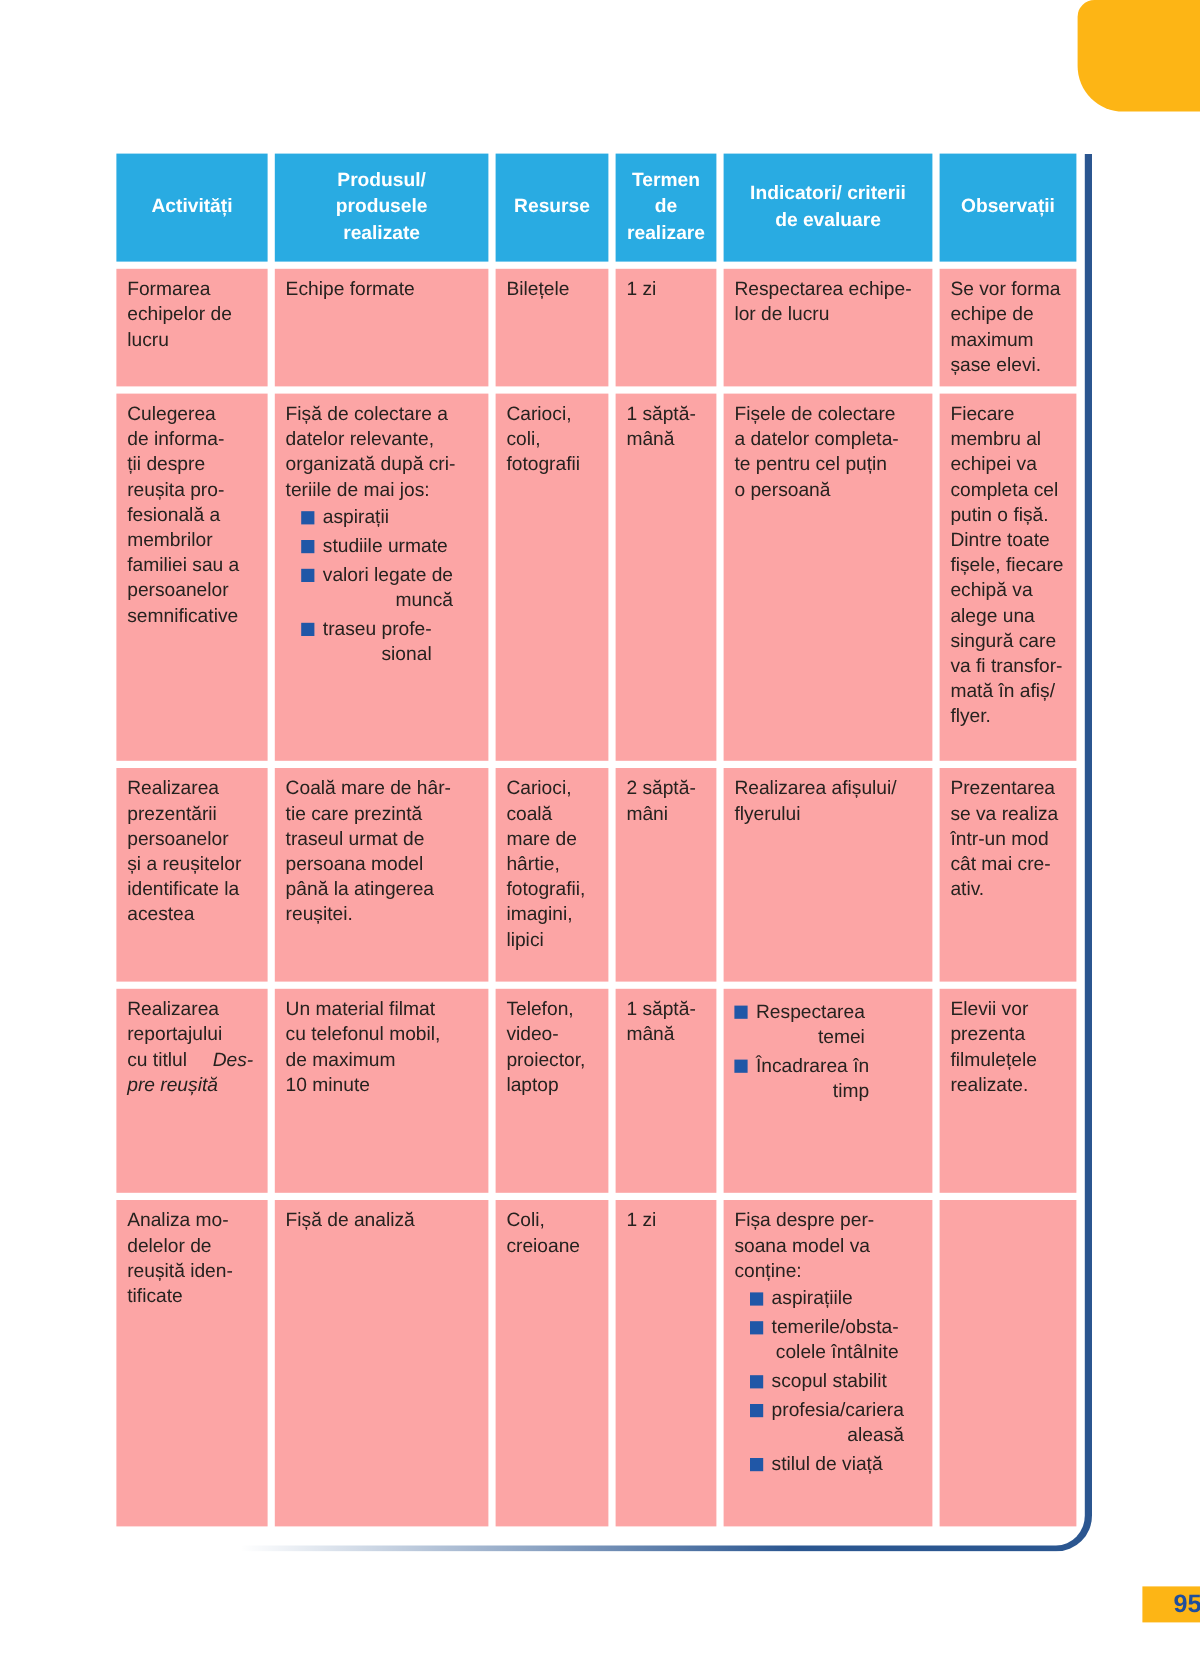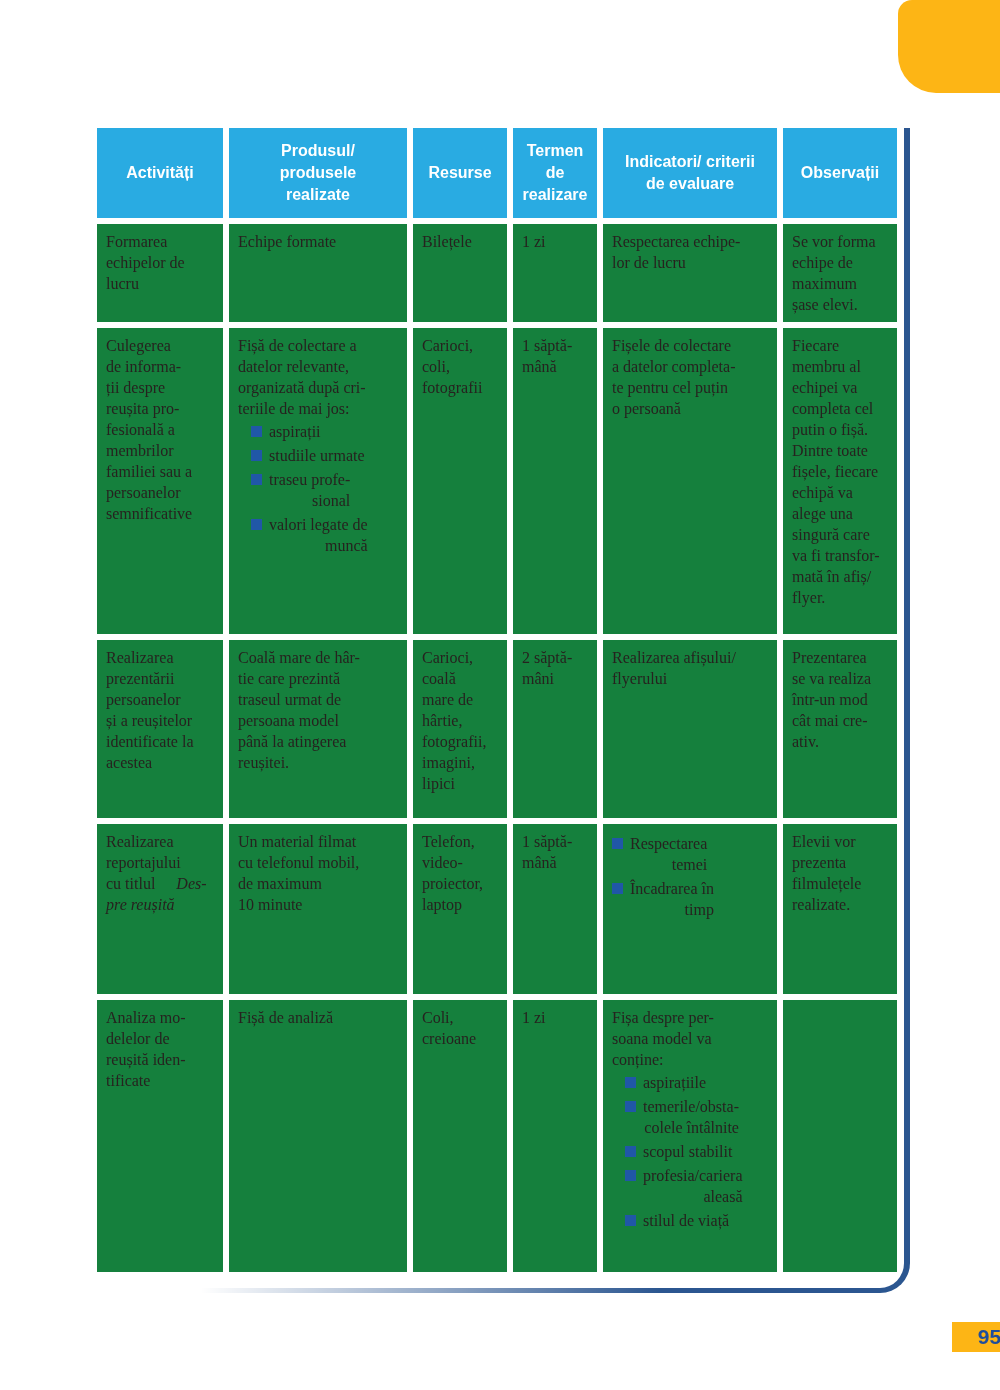--- a/index.html
+++ b/index.html
@@ -38,22 +38,22 @@
     grid-template-rows:90px 98px 306px 178px 170px 272px;
     gap:6px;
   }
   .hcell{
     background:#29ABE2;color:#ffffff;font-weight:bold;font-size:16px;
     line-height:22px;display:flex;align-items:center;justify-content:center;
     text-align:center;padding:2px 3px;box-sizing:border-box;
   }
   .htext{white-space:pre-line;}
   .cell{
-    background:#15803d;color:#26221F;font-size:16px;line-height:21px;
-    padding:7px 4px 6px 9px;box-sizing:border-box;overflow:hidden;font-family:Liberation Serif, serif;
+    background:#fca5a5;color:#26221F;font-size:16px;line-height:21px;
+    padding:7px 4px 6px 9px;box-sizing:border-box;overflow:hidden;
   }
   .para{white-space:pre-line;margin:0 0 2px 0;}
   .it{font-style:italic;margin-left:17px;}
   .bullets{margin:2px 0 0 0;text-align:right;}
   .bullets.after-p{margin-left:13px;}
   .bullet-item{display:flex;margin:0 0 3px 0;}
   .sq{
     flex:0 0 auto;width:11px;height:11px;background:#2057A7;
     margin:5px 7px 0 0;display:inline-block;
   }
@@ -134,27 +134,27 @@
         <div class="bullet-item">
           <span class="sq"></span>
           <span class="btext">aspirații</span>
         </div>
         <div class="bullet-item">
           <span class="sq"></span>
           <span class="btext">studiile urmate</span>
         </div>
         <div class="bullet-item">
           <span class="sq"></span>
+          <span class="btext">valori legate de
+muncă</span>
+        </div>
+        <div class="bullet-item">
+          <span class="sq"></span>
           <span class="btext">traseu profe-
 sional</span>
-        </div>
-        <div class="bullet-item">
-          <span class="sq"></span>
-          <span class="btext">valori legate de
-muncă</span>
         </div>
       </div>
     </div>
     <div class="cell">
       <div class="para">Carioci,
 coli,
 fotografii</div>
     </div>
     <div class="cell">
       <div class="para">1 săptă-

